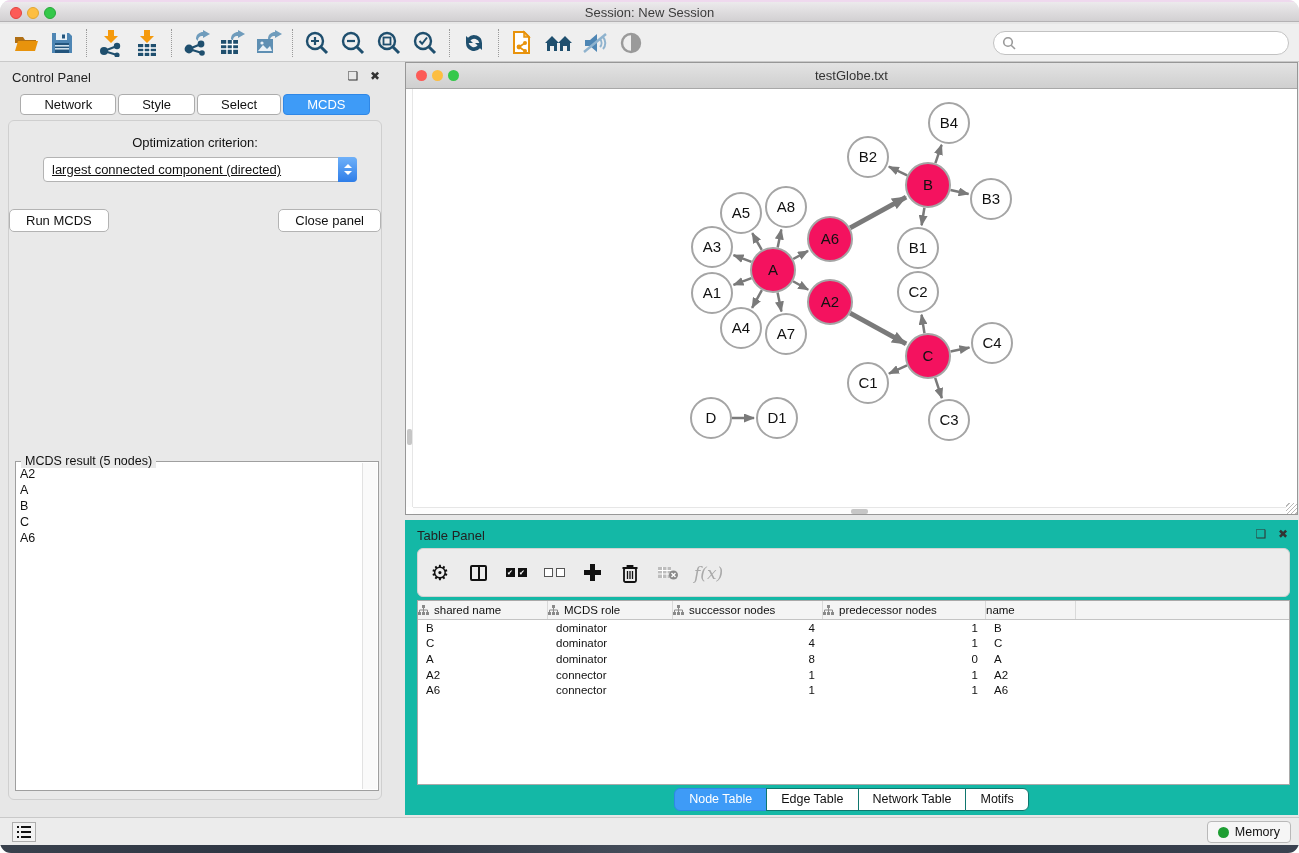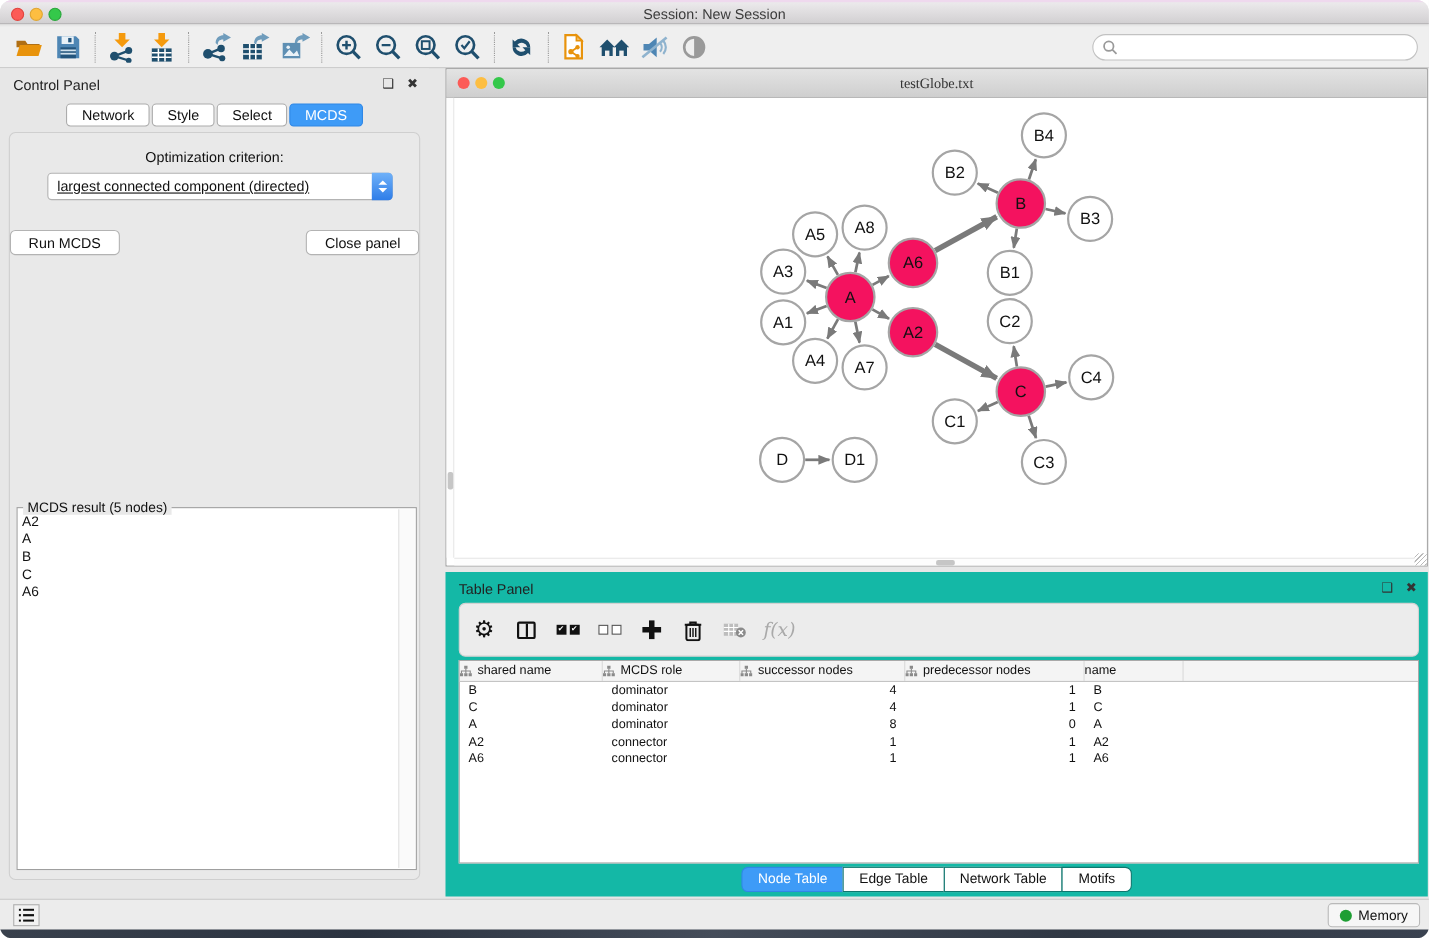--- a/index.html
+++ b/index.html
@@ -23,21 +23,21 @@
   .searchbox { position:absolute; right:10px; top:7px; width:296px; height:24px; background:#fff;
     border:1px solid #C2C2C2; border-radius:12px; display:flex; align-items:center; padding-left:8px; }
   .searchbox input { border:none; outline:none; flex:1; font-size:12px; background:transparent; margin-left:5px; }
 
   
   .cpanel { position:absolute; top:62px; left:0; width:390px; height:753px; background:#E7E7E7; }
   .panel-head { position:absolute; top:8px; left:12px; font-size:13px; color:#222; }
   .winbtns { position:absolute; top:7px; right:8px; display:flex; gap:8px; }
   .winbtn { font-size:12px; color:#333; width:14px; text-align:center; }
   .cp-tabs { position:absolute; top:32px; left:0; width:100%; display:flex; justify-content:center; gap:2px; }
-  .tabbtn { height:21px; padding:2px 13px; background:#fff; border:1px solid #ACACAC; border-radius:4px;
+  .tabbtn { height:21px; padding:2px 23px; background:#fff; border:1px solid #ACACAC; border-radius:4px;
     font-size:13px; color:#111; }
   .tabbtn.active { background:#3E9BF7; border-color:#2F87E6; color:#fff; }
   .cp-content { position:absolute; top:58px; left:8px; width:374px; height:680px; background:#E9E9E9;
     border:1px solid #CFCFCF; border-radius:6px; }
   .opt-label { position:absolute; top:14px; width:100%; text-align:center; font-size:13px; color:#111; }
   .dropdown { position:absolute; top:36px; left:34px; width:314px; height:25px; background:#fff;
     border:1px solid #B3B3B3; border-radius:4px; display:flex; align-items:center; }
   .dropdown .val { flex:1; font-size:13px; padding-left:8px; color:#111; white-space:nowrap;text-decoration:underline; }
   .dd-step { width:19px; height:25px; margin-right:-1px; border-radius:0 4px 4px 0;
     background:linear-gradient(#6FB1F9,#2E7DE8); display:flex; flex-direction:column; align-items:center; justify-content:center; }
@@ -50,21 +50,21 @@
   .groupbox { position:absolute; top:340px; left:6px; width:364px; height:330px; background:#fff; border:1px solid #9F9F9F; }
   .groupbox .legend { position:absolute; top:-8px; left:5px; background:#E9E9E9; padding:0 4px; font-size:12.5px; color:#111; }
   .mcds-list { position:absolute; top:4px; left:4px; right:18px; bottom:4px; overflow:hidden; }
   .mcds-item { font-size:12.5px; line-height:16px; color:#111; }
   .gb-scroll { position:absolute; top:1px; right:1px; width:15px; bottom:1px; background:#FAFAFA; border-left:1px solid #E2E2E2; }
 
   
   .netwin { position:absolute; top:62px; left:405px; width:893px; height:453px; background:#fff;
     border:1px solid #979797; }
   .net-titlebar { position:absolute; top:0; left:0; width:100%; height:26px; background:linear-gradient(#E3E3E3,#CFCFCF);
-    border-bottom:1px solid #A8A8A8;font-family:Liberation Serif, serif; }
+    border-bottom:1px solid #A8A8A8; }
   .net-titlebar .title { position:absolute; top:5px; width:100%; text-align:center; font-size:13px; color:#333; }
   .tl2 { position:absolute; top:7px; width:11px; height:11px; border-radius:50%; }
   .net-canvas { position:absolute; top:26px; left:0; right:0; bottom:0; background:#fff; overflow:hidden; }
   .vscroll { position:absolute; left:0; top:26px; bottom:7px; width:7px; background:#FDFDFD; border-right:1px solid #E6E6E6; }
   .vthumb { position:absolute; top:340px; left:1px; width:5px; height:16px; background:#C6C6C6; border-radius:2px; }
   .hscroll { position:absolute; left:7px; right:10px; bottom:0; height:7px; background:#FDFDFD; border-top:1px solid #E6E6E6; }
   .hthumb { position:absolute; left:438px; top:1px; width:17px; height:5px; background:#C6C6C6; border-radius:2px; }
   .grip { position:absolute; right:0; bottom:0; width:11px; height:11px;
     background:repeating-linear-gradient(135deg,#fff 0 2px,#B9B9B9 2px 3px); }
 

